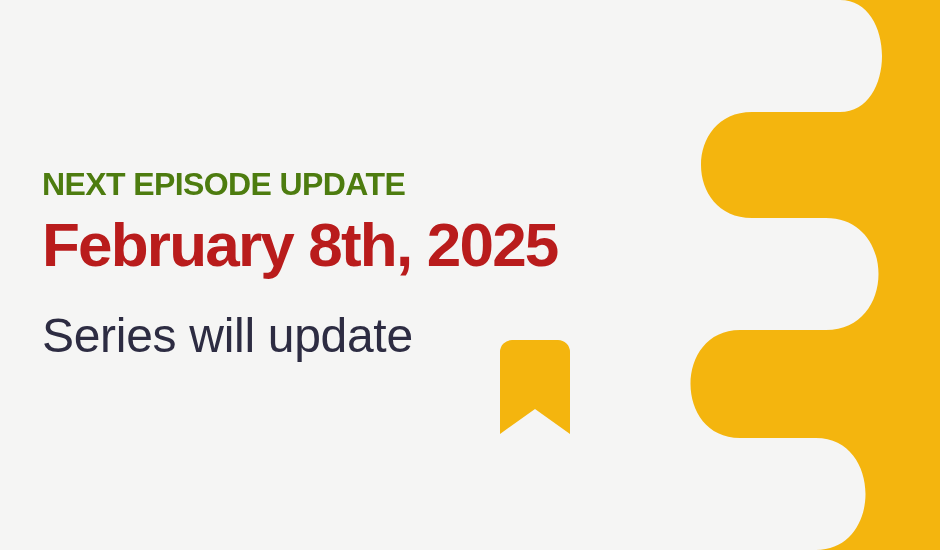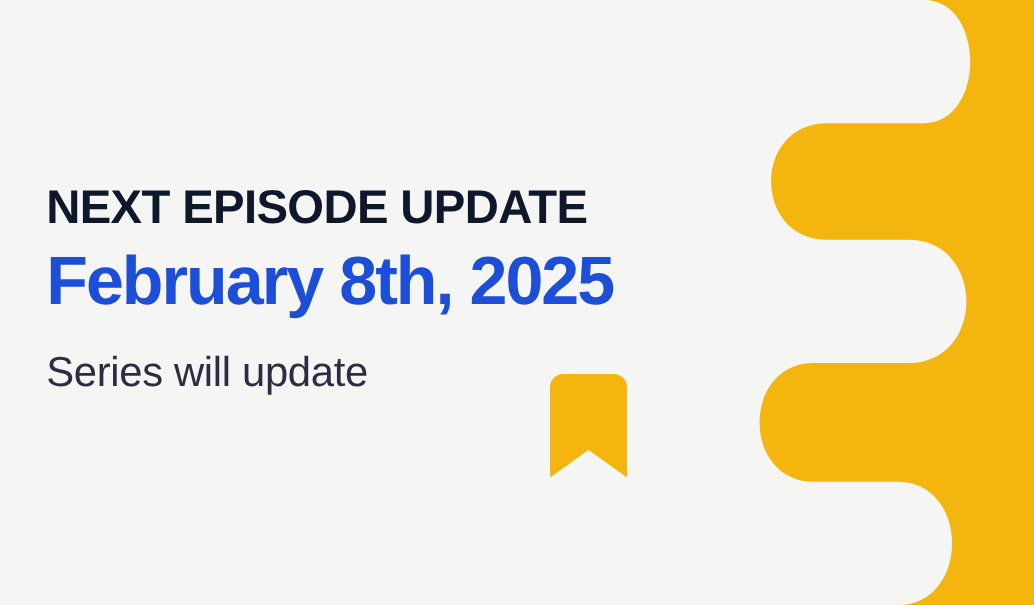--- a/index.html
+++ b/index.html
@@ -41,48 +41,48 @@
   .content {
     position: absolute;
     left: 42px;
     top: 168px;
     width: 700px;
   }
 
   .eyebrow {
     font-family: "Liberation Sans", sans-serif;
     font-weight: bold;
-    font-size: 43px;
+    font-size: 32px;
     line-height: 1.0;
     letter-spacing: -0.6px;
-    color: #0f172a;
+    color: #4d7c0f;
     white-space: nowrap;
     margin: 0 0 14px 0;
   }
 
   .date-line {
     font-family: "Liberation Sans", sans-serif;
     font-weight: bold;
     font-size: 62px;
     line-height: 1.0;
     letter-spacing: -1.8px;
-    color: #1d4ed8;
+    color: #b91c1c;
     white-space: nowrap;
     margin: 9px 0 26px 0;
   }
 
   .subtitle-wrap {
     position: relative;
     display: block;
   }
 
   .subtitle {
     font-family: "Liberation Sans", sans-serif;
     font-weight: normal;
-    font-size: 38px;
+    font-size: 48px;
     line-height: 1.42;
     letter-spacing: -0.3px;
     color: #2d2c42;
     margin: 0;
     max-width: 460px;
   }
   .subtitle .strong {
     font-weight: bold;
   }
   .subtitle .line {

